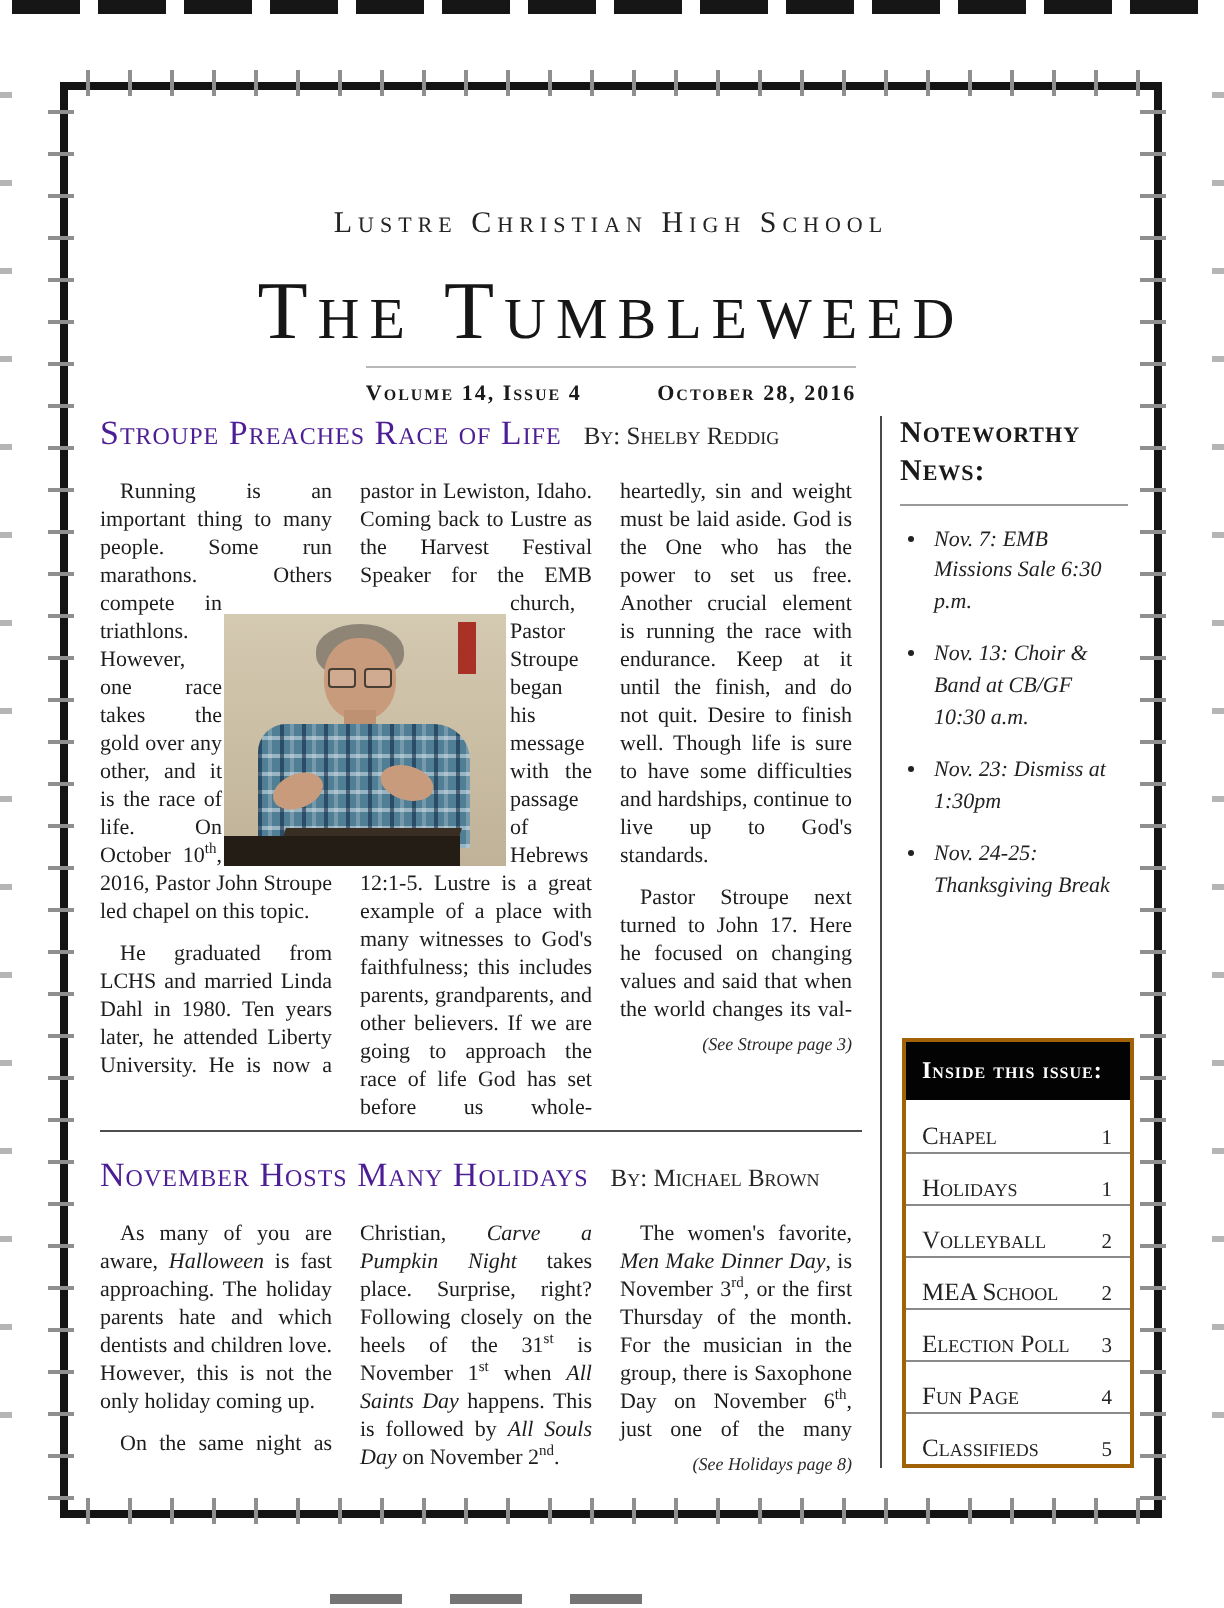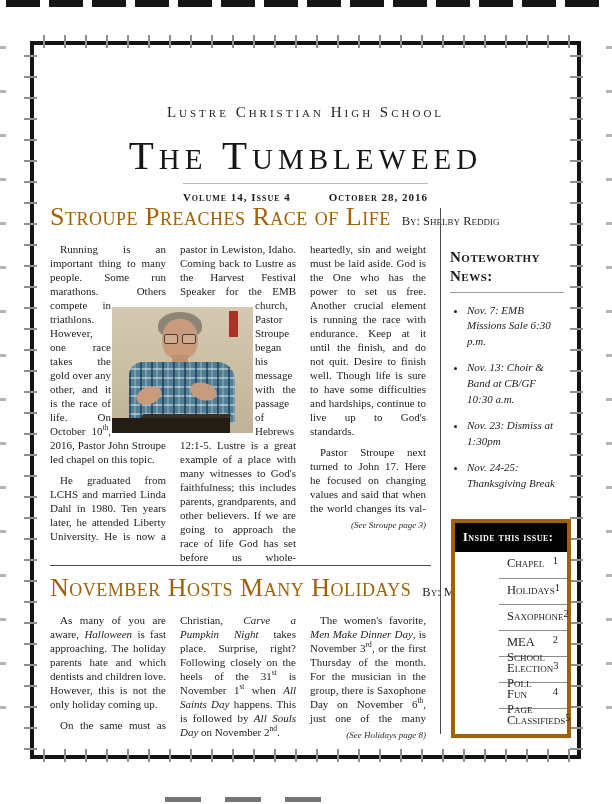--- a/index.html
+++ b/index.html
@@ -34,21 +34,21 @@
   .school{font-size:15px;letter-spacing:3px;color:#232323;}
   .paper-title{font-size:41px;font-weight:normal;letter-spacing:5px;margin:10px 0 0;color:#161616;}
   .title-rule{width:245px;border-top:1.5px solid #b9b9b9;margin:4px auto 0;}
   .vol-line{margin-top:7px;font-size:11px;font-weight:bold;letter-spacing:1px;color:#1a1a1a;}
   .vol-line .date{margin-left:34px;}
 
   
   .article{position:absolute;left:50px;width:378px;}
   .a1{top:205px;} .a2{top:576px;}
   .headline-row{white-space:nowrap;line-height:24px;}
-  .headline{font-size:26px;letter-spacing:.5px;color:#a16207;}
+  .headline{font-size:17px;letter-spacing:.5px;color:#4c1d95;}
   .byline{font-size:12.5px;margin-left:7px;color:#262626;}
   .cols{display:flex;gap:14px;margin-top:9px;font-size:11px;line-height:14px;text-align:justify;}
   .col{width:116px;}
   .col p{margin:0;}
   .col p + p{margin-top:7px;}
   .col p.ind{text-indent:10px;}
   .col p.jlast{text-align-last:justify;}
   sup{font-size:7.5px;line-height:0;}
   .contin{font-style:italic;font-size:9px;text-align:right;margin-top:3px;color:#2a2a2a;}
   .art-divider{position:absolute;left:50px;top:565px;width:381px;border-top:1px solid #4e4e4e;}
@@ -78,31 +78,31 @@
       repeating-linear-gradient(90deg,transparent 0 5px,rgba(255,255,255,.22) 5px 7px,transparent 7px 11px);}
   .ph-hand-l{position:absolute;left:24px;top:80px;width:26px;height:17px;border-radius:50%;
     background:#c79b7c;transform:rotate(-22deg);}
   .ph-hand-r{position:absolute;left:78px;top:76px;width:27px;height:17px;border-radius:50%;
     background:#c79b7c;transform:rotate(16deg);}
   .ph-podium{position:absolute;left:0;bottom:0;width:118px;height:15px;background:#241d15;}
   .ph-podium-top{position:absolute;left:30px;bottom:13px;width:88px;height:6px;background:#3a2e22;transform:skewX(-18deg);}
 
   
   .divider-v{position:absolute;left:440px;top:208px;height:526px;border-left:1px solid #4a4a4a;}
-  .noteworthy{position:absolute;left:450px;top:208px;width:114px;margin-top:40px;}
+  .noteworthy{position:absolute;left:450px;top:208px;width:114px;}
   .nw-title{font-size:15px;font-weight:bold;line-height:1.25;letter-spacing:.5px;color:#1a1a1a;}
   .nw-rule{border-top:1px solid #9a9a9a;margin:6px 0 10px;}
   .noteworthy ul{margin:0;padding-left:17px;}
   .noteworthy li{font-style:italic;font-size:11px;line-height:1.42;margin-bottom:11px;color:#222;}
 
-  .inside-box{position:absolute;left:451px;top:519px;width:112px;border:4px solid #a16207;background:#fff;}
+  .inside-box{position:absolute;left:451px;top:519px;width:112px;border:2px solid #a16207;background:#fff;}
   .inside-header{background:#030303;color:#ffffff;font-weight:bold;font-size:12px;
     letter-spacing:.5px;padding:7px 0 7px 8px;}
-  .irow{display:flex;justify-content:space-between;align-items:flex-start;
-    height:26px;box-sizing:border-box;padding:4px 9px 0 8px;font-size:12.5px;color:#242424;margin-left:44px;}
+  .irow{display:flex;justify-content:space-between;align-items:flex-end;
+    height:26px;box-sizing:border-box;padding:4px 9px 0 8px;font-size:12.5px;color:#242424;}
   .irow + .irow{border-top:1px solid #8a8a8a;}
   .irow .pg{font-size:10.5px;position:relative;top:-1px;}
 </style>
 </head>
 <body>
 
 <div class="edge-top"></div>
 <div class="edge-left"></div>
 <div class="edge-right"></div>
 <div class="edge-bottom"></div>
@@ -166,21 +166,21 @@
 <div class="art-divider"></div>
 
 <section class="article a2">
   <div class="headline-row">
     <span class="headline sc">November Hosts Many Holidays</span>
     <span class="byline sc">By: Michael Brown</span>
   </div>
   <div class="cols">
     <div class="col">
         <p class="ind"><span>As many of you are aware, </span><em>Halloween</em><span> is fast approaching. The holiday parents hate and which dentists and children love. However, this is not the only holiday coming up.</span></p>
-        <p class="ind jlast"><span>On the same must as</span></p>
+        <p class="ind jlast"><span>On the same night as</span></p>
       </div>
     <div class="col">
         <p><span>Christian, </span><em>Carve a Pumpkin Night</em><span> takes place. Surprise, right? Following closely on the heels of the 31</span><sup>st</sup><span> is November 1</span><sup>st</sup><span> when </span><em>All Saints Day</em><span> happens. This is followed by </span><em>All Souls Day</em><span> on November 2</span><sup>nd</sup><span>.</span></p>
       </div>
     <div class="col">
       <div>
           <p class="ind jlast"><span>The women's favorite, </span><em>Men Make Dinner Day</em><span>, is November 3</span><sup>rd</sup><span>, or the first Thursday of the month. For the musician in the group, there is Saxophone Day on November 6</span><sup>th</sup><span>, just one of the many</span></p>
         </div>
       <div class="contin">(See Holidays page 8)</div>
     </div>
@@ -204,21 +204,21 @@
   <div class="inside-header sc">Inside this issue:</div>
   <div class="irow">
     <span class="sc">Chapel</span>
     <span class="pg">1</span>
   </div>
   <div class="irow">
     <span class="sc">Holidays</span>
     <span class="pg">1</span>
   </div>
   <div class="irow">
-    <span class="sc">Saxophone</span>
+    <span class="sc">Volleyball</span>
     <span class="pg">2</span>
   </div>
   <div class="irow">
     <span class="sc">MEA School</span>
     <span class="pg">2</span>
   </div>
   <div class="irow">
     <span class="sc">Election Poll</span>
     <span class="pg">3</span>
   </div>

